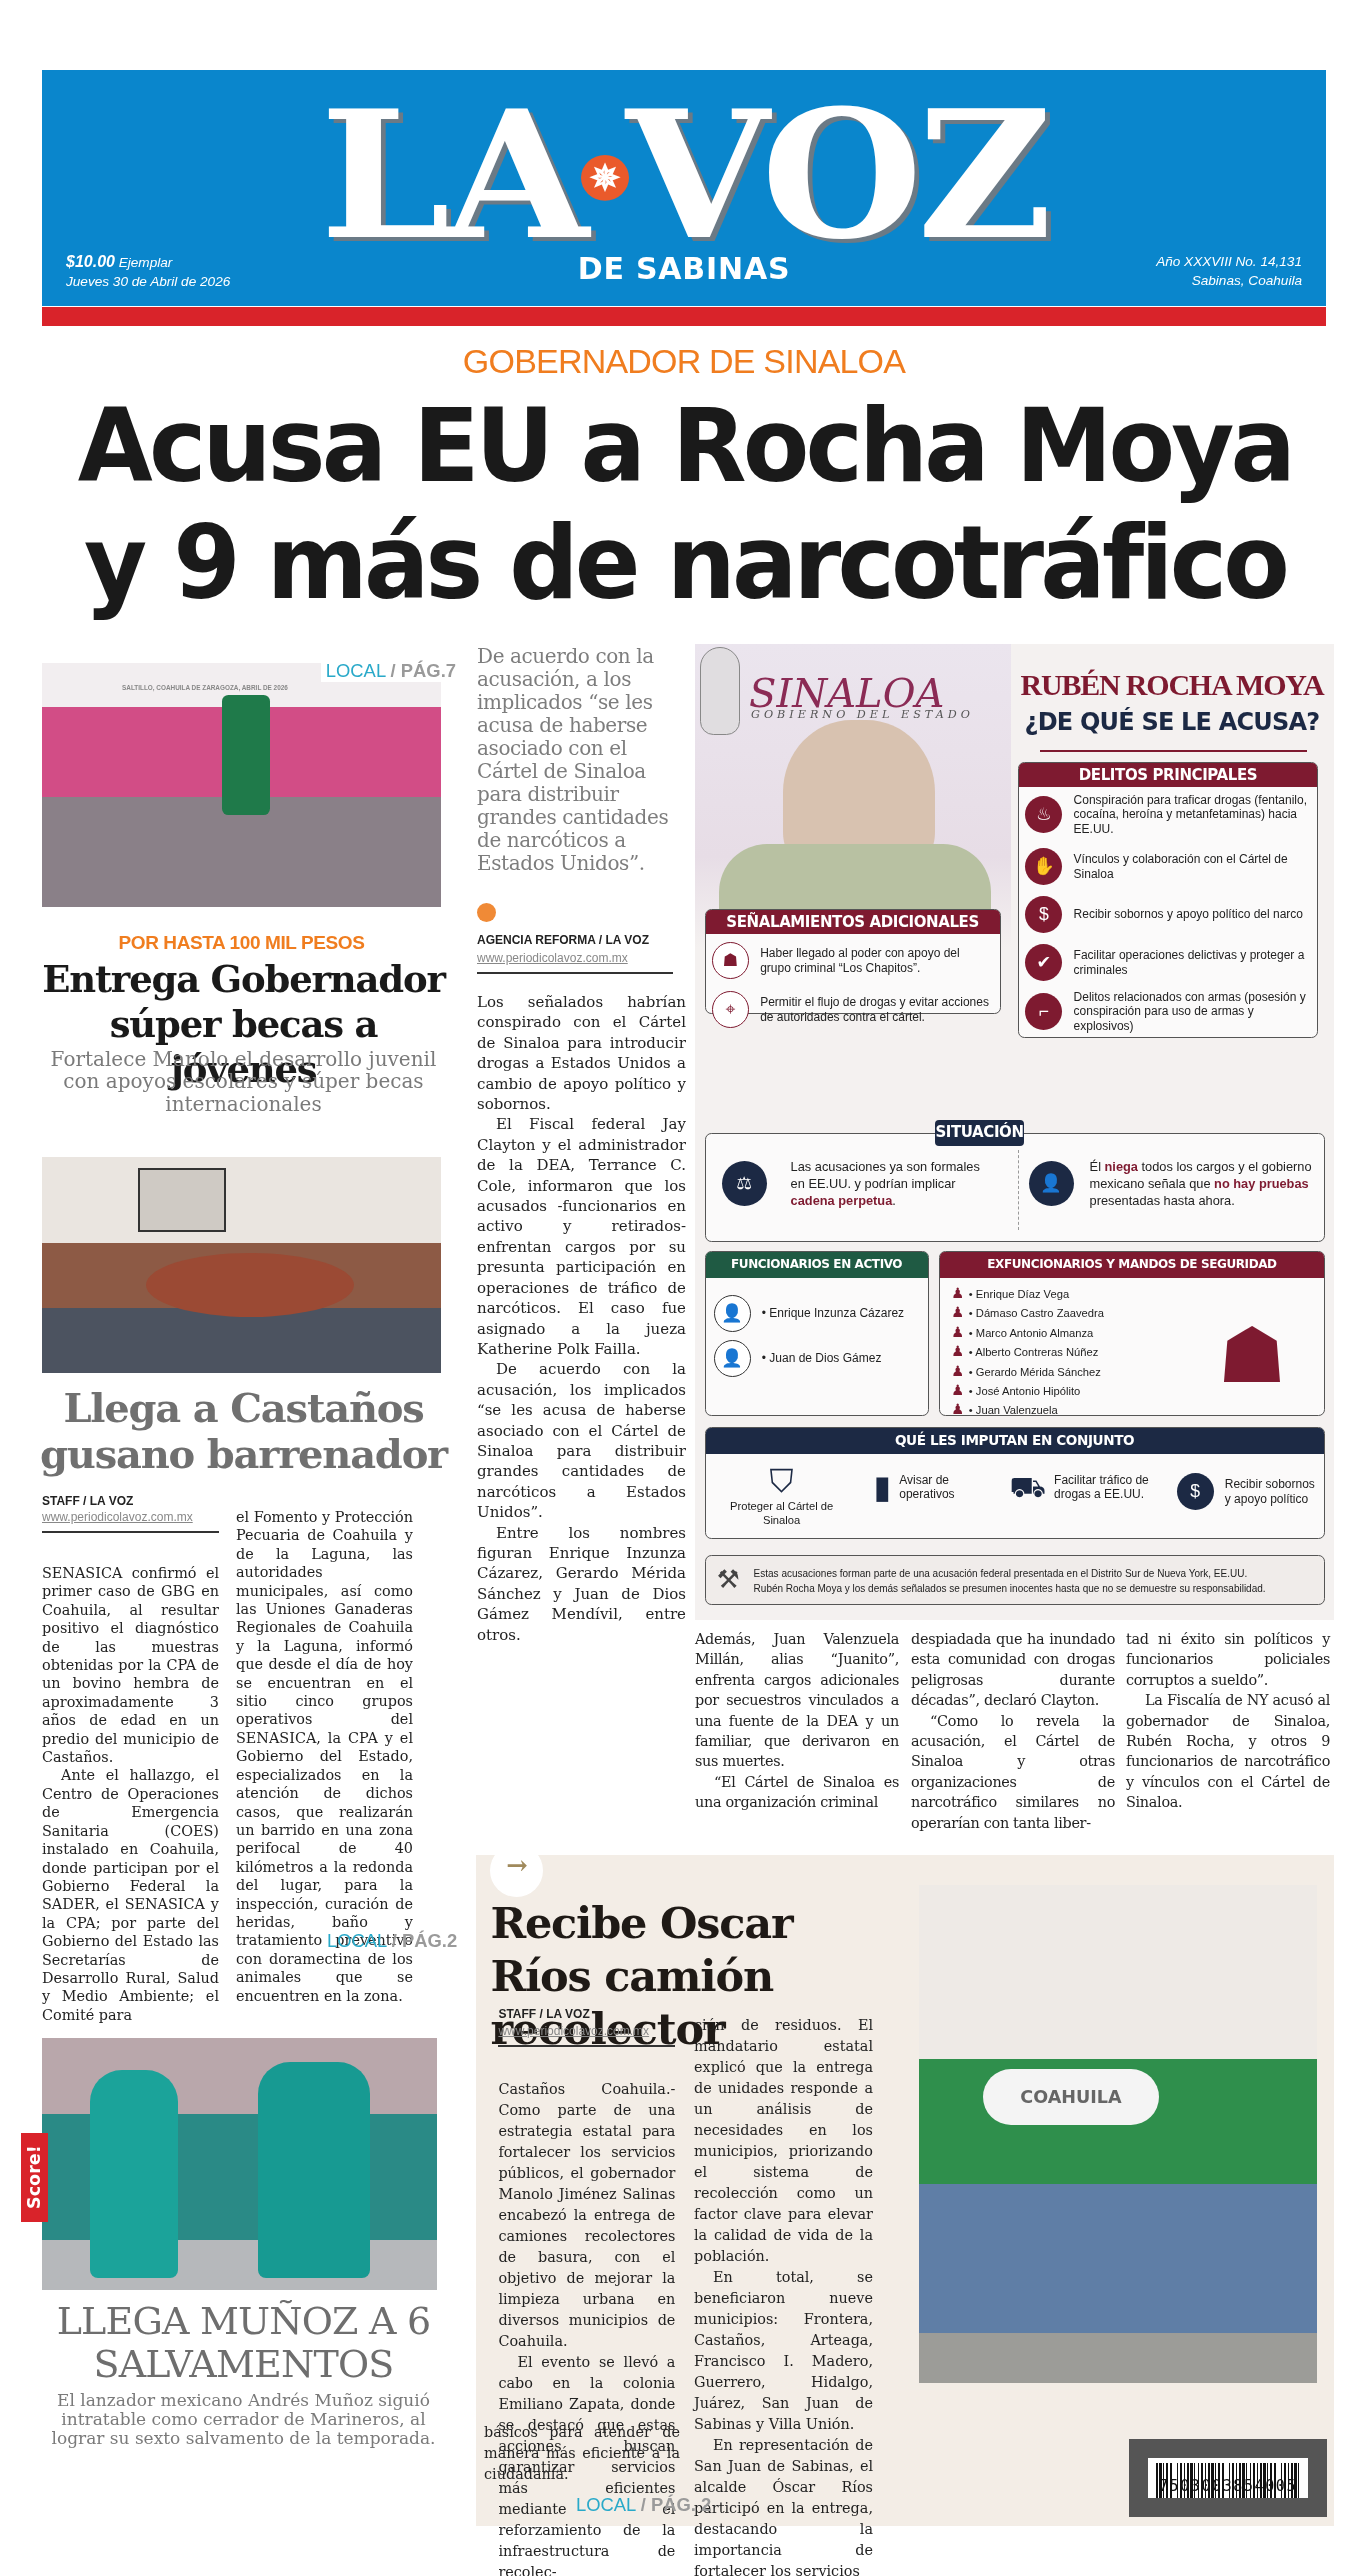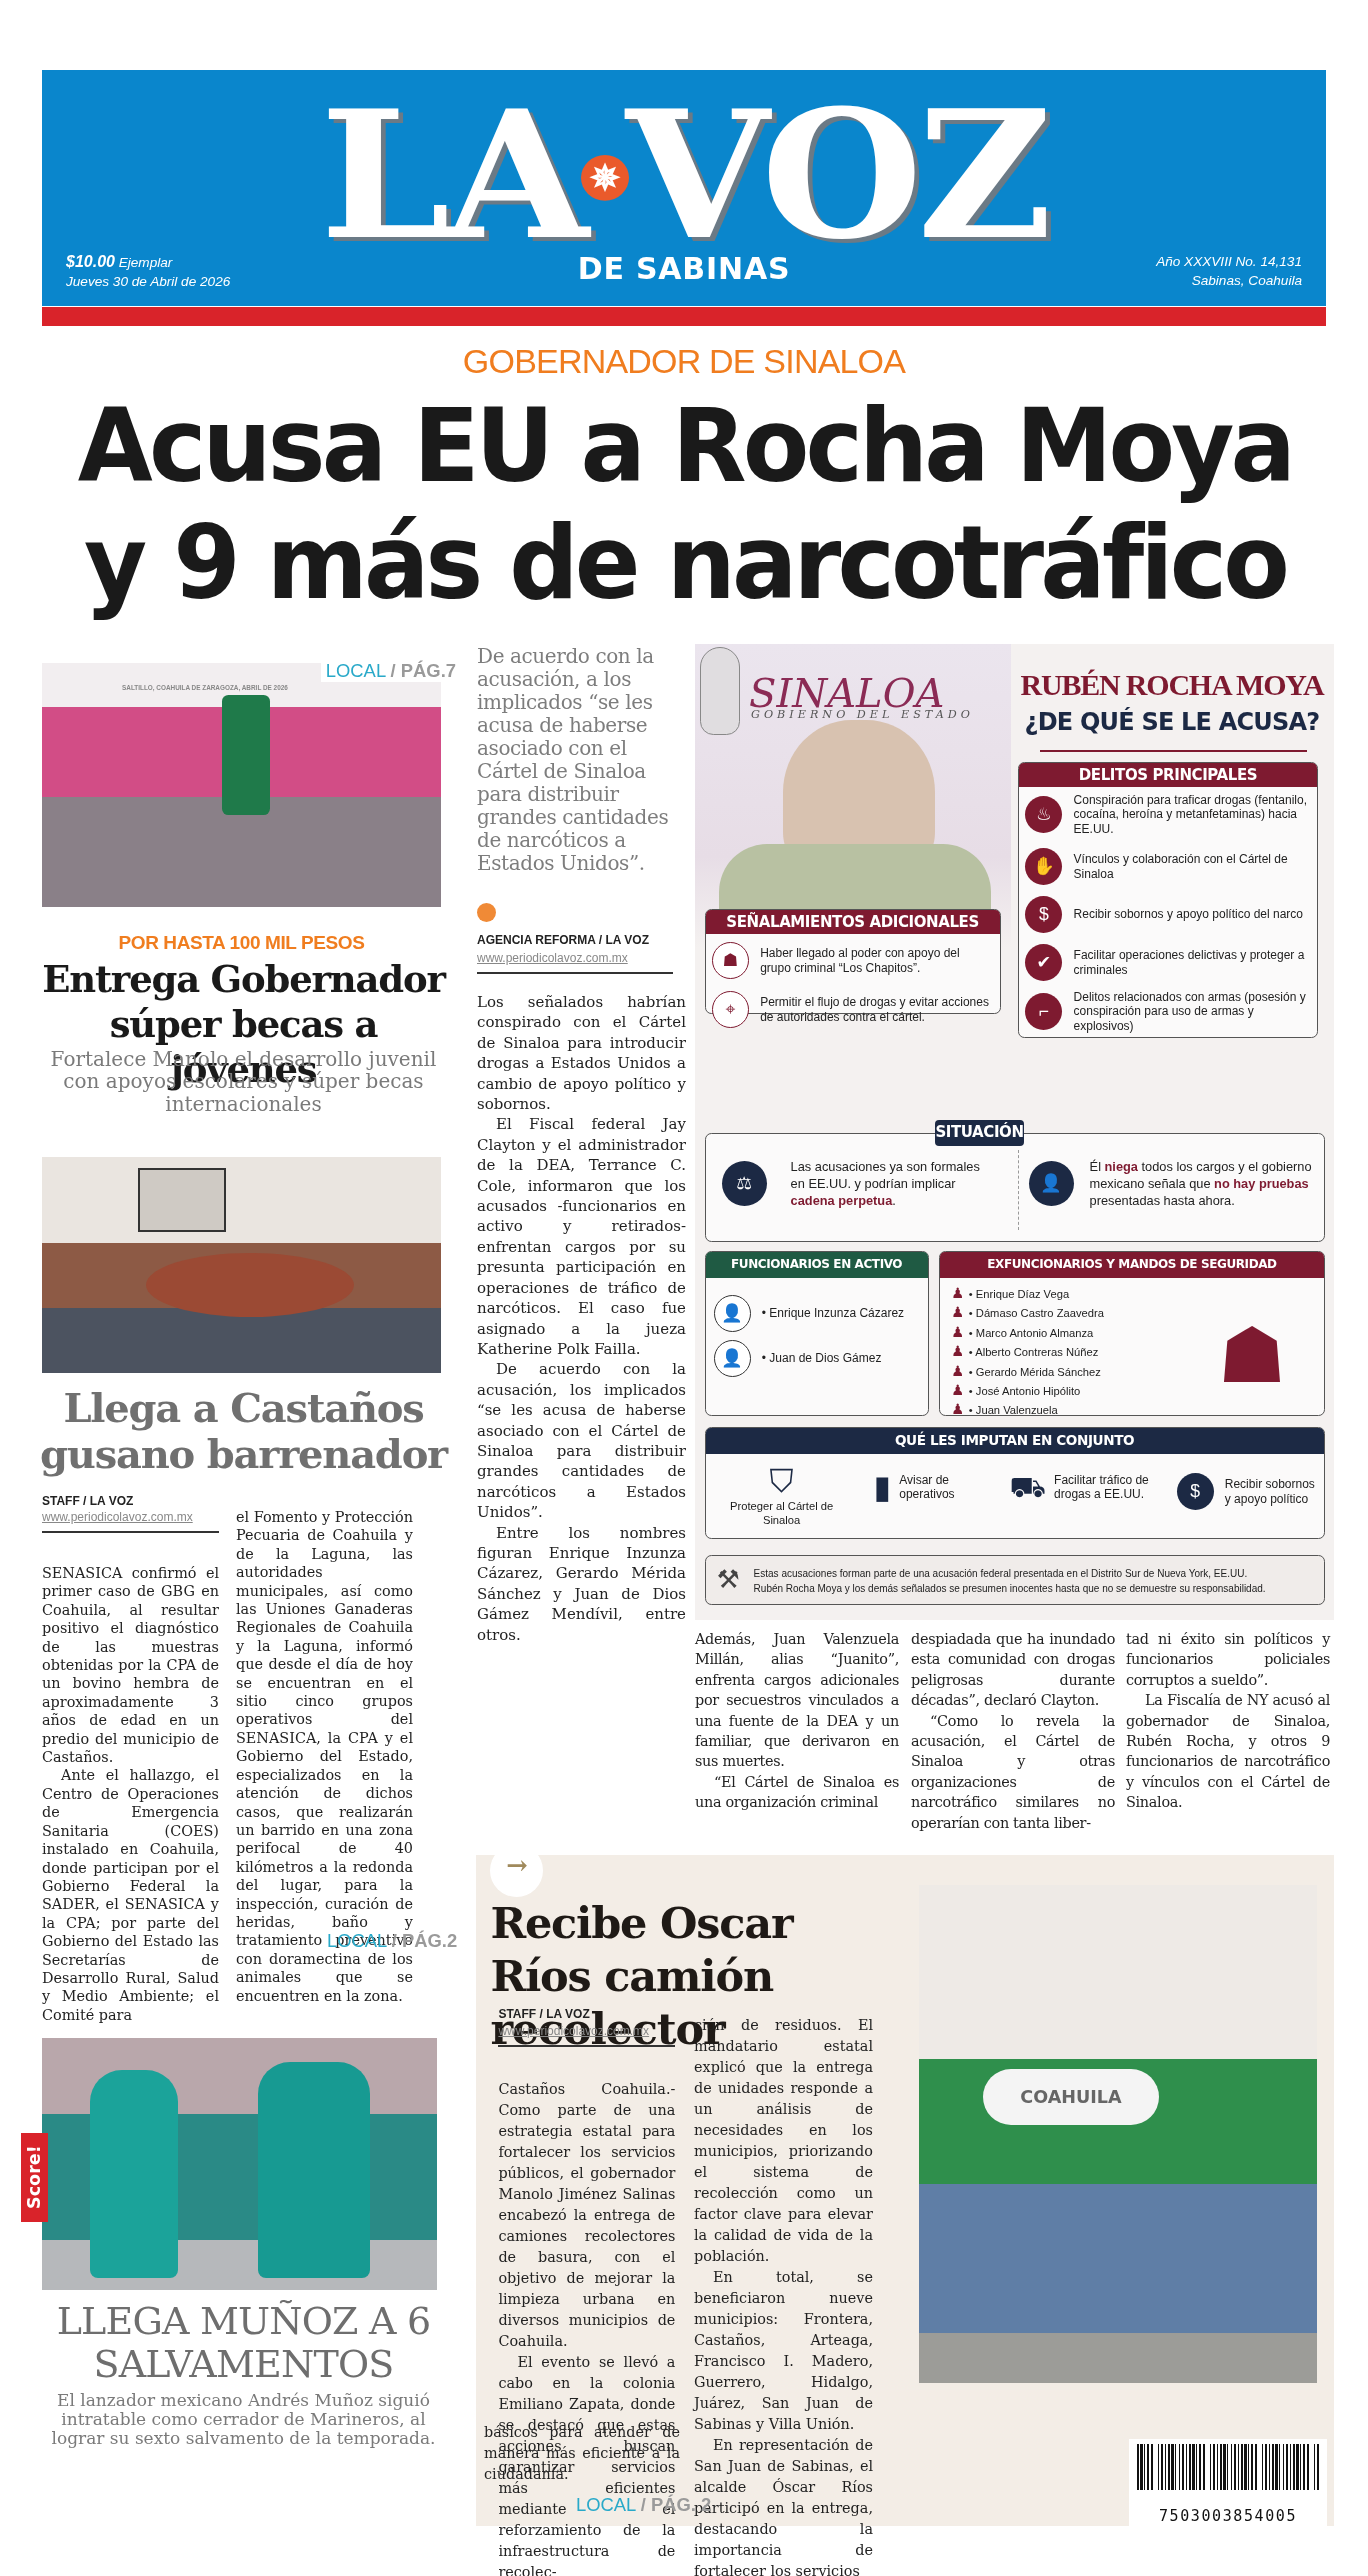--- a/index.html
+++ b/index.html
@@ -44,21 +44,21 @@
   .ibox { position: absolute; border: 1.6px solid #555; border-radius: 6.4px; background: #fbfafa; }
   .ihead { font-family: "DejaVu Sans", sans-serif; font-weight: bold; color: #fff; text-align: center; font-size: 15px; letter-spacing: -0.4px; }
   .irow { position: absolute; display: flex; align-items: center; font-family: "Liberation Sans", sans-serif; font-size: 12px; line-height: 14.4px; color: #222; }
   .icirc { width: 37px; height: 37px; border-radius: 50%; background: #7e1a30; color: #fff; display: flex; align-items: center; justify-content: center; font-size: 17.6px; flex: none; margin-right: 11.2px; }
   .icirc.outline { background: #fff; border: 1.6px solid #7e1a30; color: #7e1a30; }
   .person-ic { color: #7e1a30; font-size: 14.4px; width: 17.6px; display: inline-block; }
 
   
   .rios-box { left: 476px; top: 1855px; width: 858px; height: 671px; background: #f3ede6; }
 
-  .barcode { left: 1129px; top: 2439px; width: 198px; height: 89px; background: #555; padding: 0; }
+  .barcode { left: 1129px; top: 2439px; width: 198px; height: 78px; background: #555; padding: 19px; }
   .barcode-inner { width: 100%; height: 100%; background: #fff; position: relative; overflow: hidden; }
   .bars { position: absolute; left: 8px; right: 8px; top: 4.8px; height: 46px; background: repeating-linear-gradient(90deg, #111 0 1.6px, #fff 1.6px 3.2px, #111 3.2px 5.6px, #fff 5.6px 7.2px, #111 7.2px 8px, #fff 8px 10.4px); }
   .bar-num { position: absolute; left: 0; right: 0; bottom: 3.2px; text-align: center; font-family: "DejaVu Sans Mono", monospace; font-size: 15px; letter-spacing: 1.6px; color: #111; }
 
   .score-tab { left: 21px; top: 2133px; width: 27px; height: 89px; background: #d9232a; color: #fff; font-family: "DejaVu Sans", sans-serif; font-weight: bold; font-size: 17.6px; writing-mode: vertical-rl; transform: rotate(180deg); text-align: center; line-height: 27px; }
 </style>
 </head>
 <body>
 
 <div class="abs masthead">

